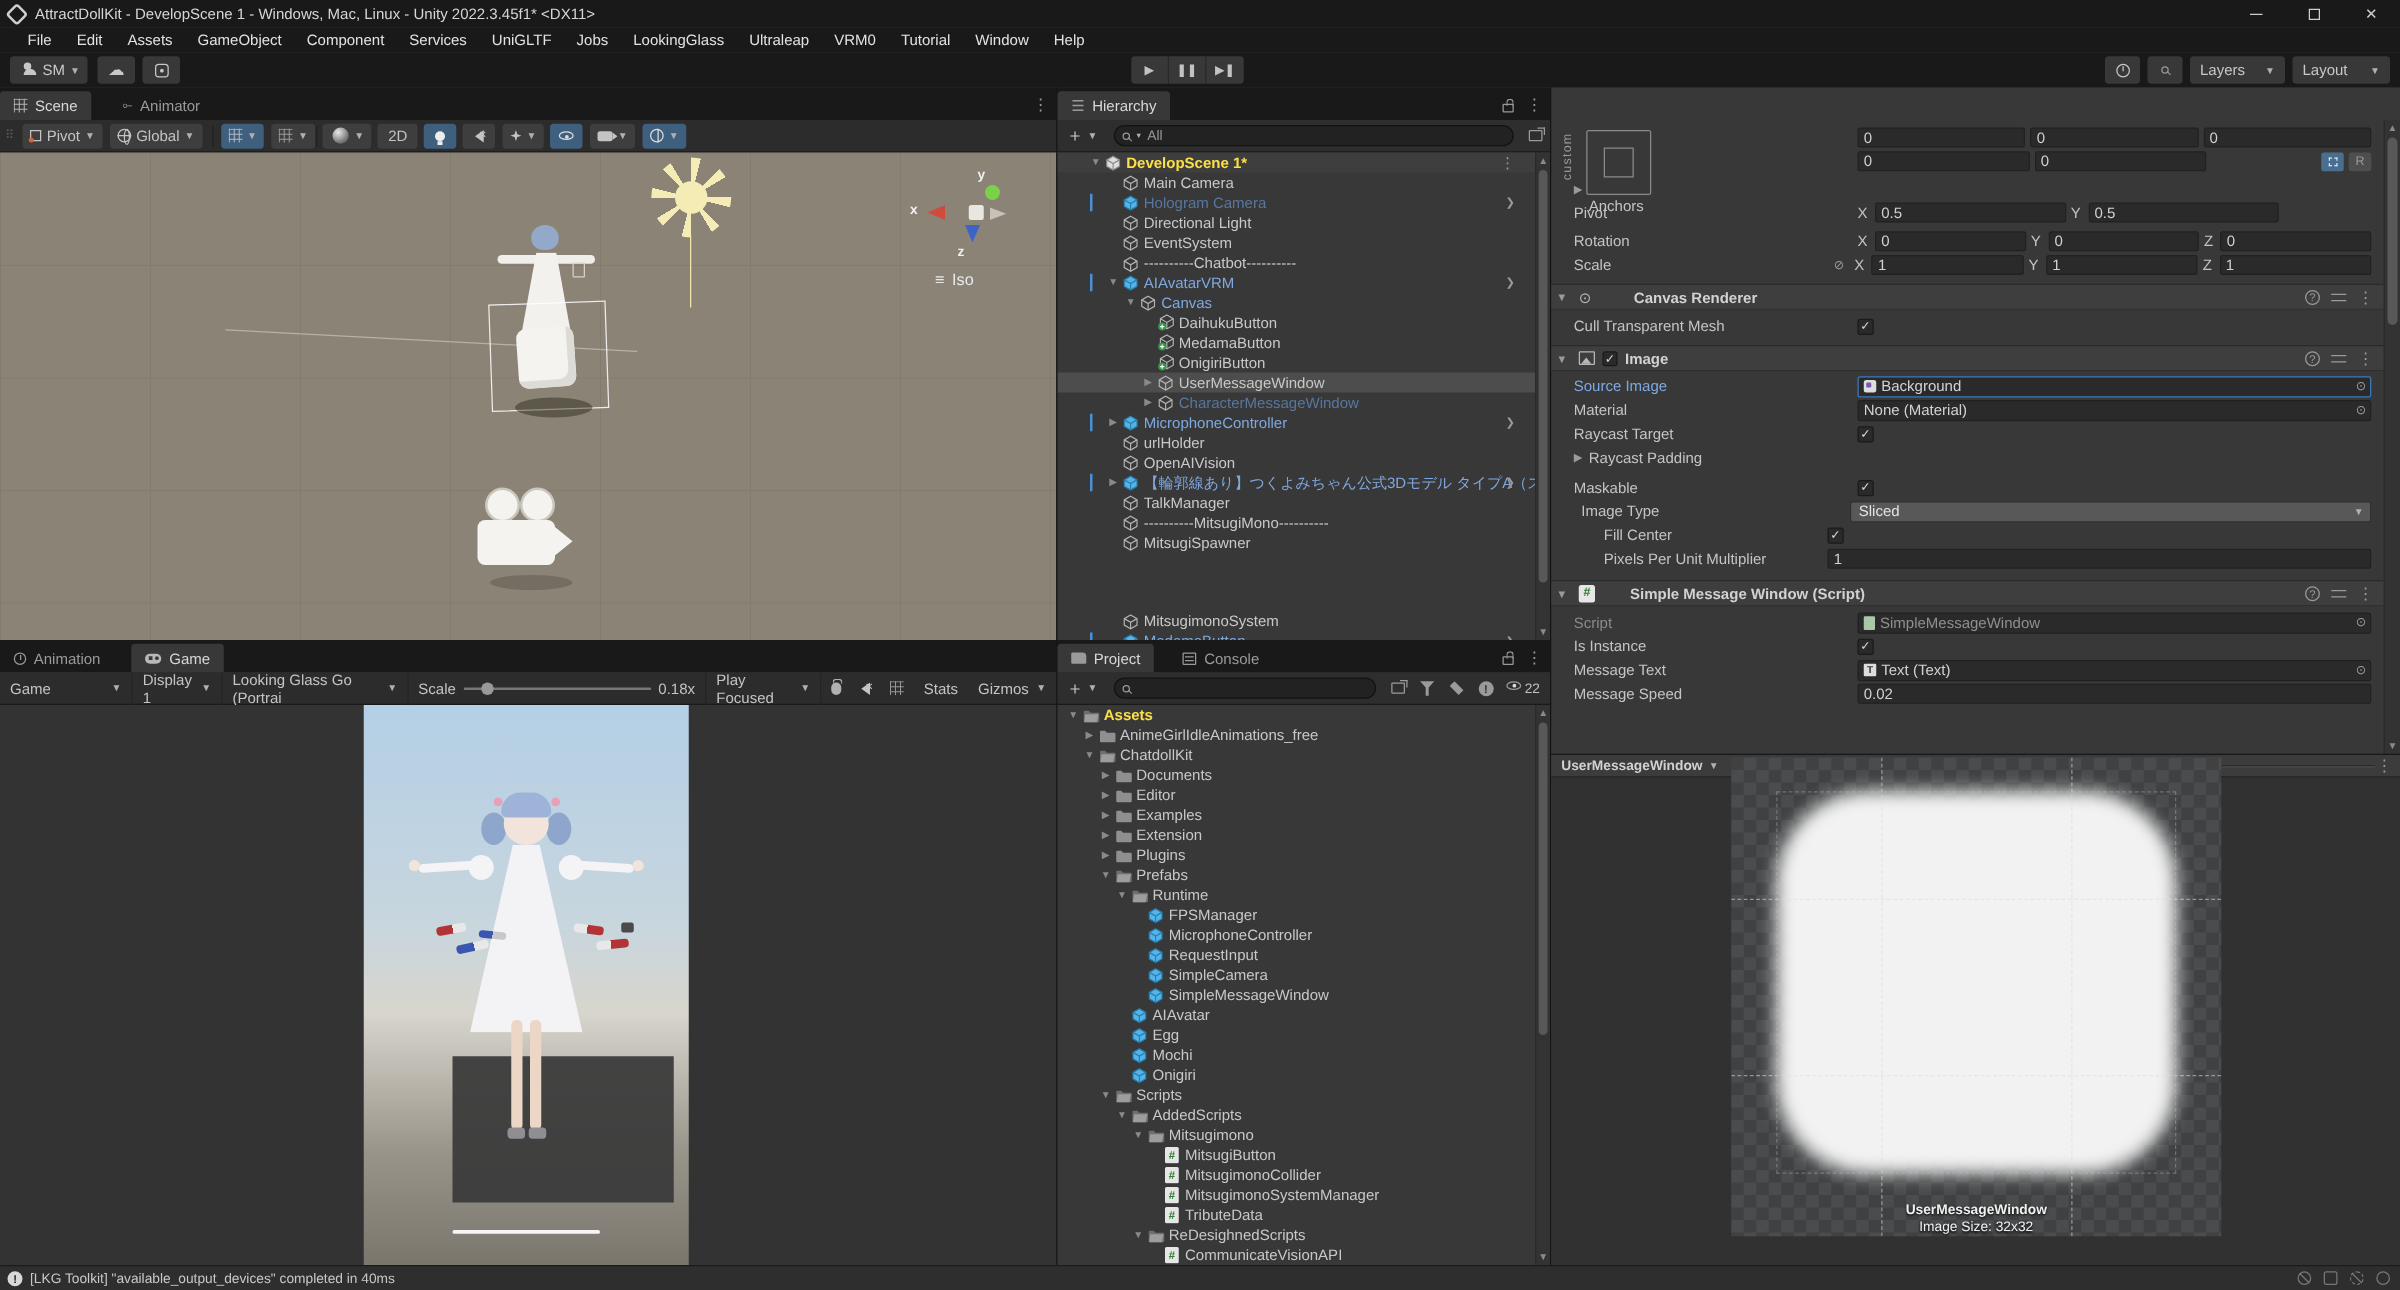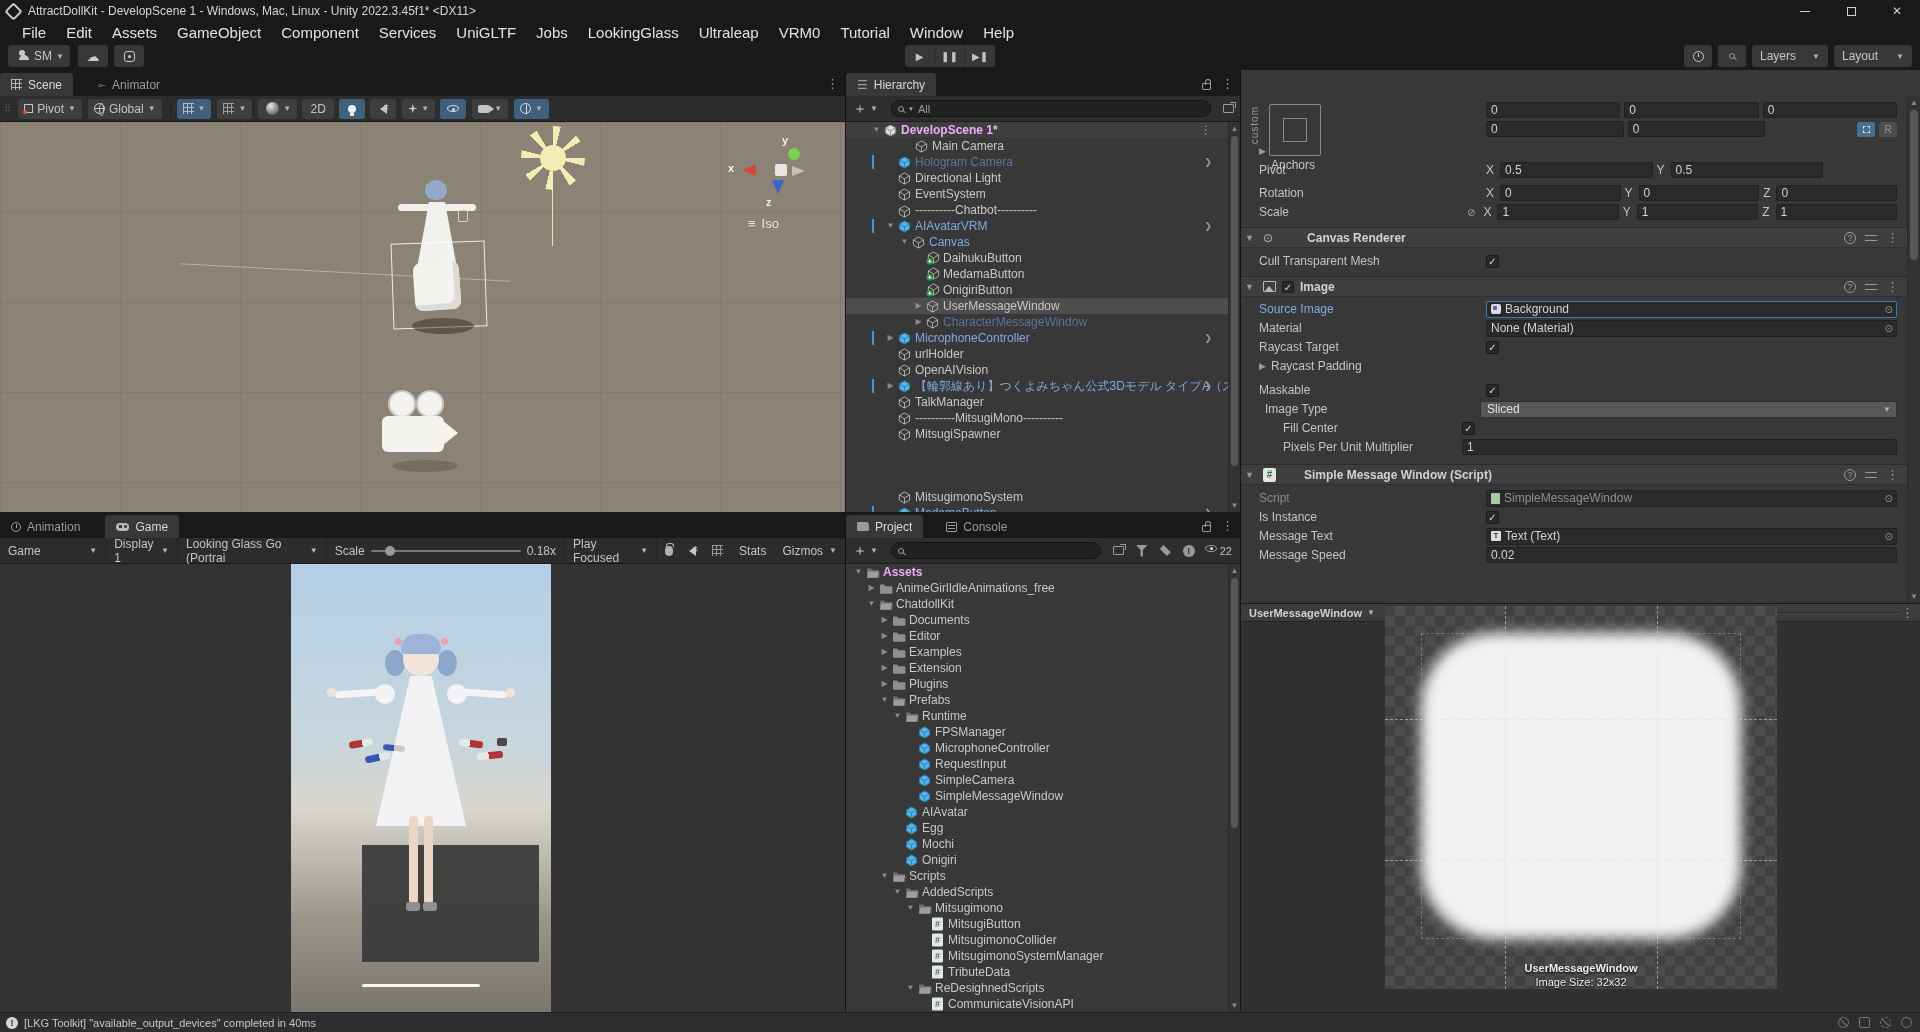--- a/index.html
+++ b/index.html
@@ -12,21 +12,21 @@
               display:flex; align-items:center; color:#d6d6d6; font-size:12px; }
   .unity-logo { width:13px; height:13px; margin:0 8px 0 7px; border:2px solid #cfcfcf; border-radius:3px;
                 transform:rotate(45deg); flex:none; }
   .win-btns { position:absolute; right:0; top:0; height:22px; display:flex; }
   .win-btn { width:46px; height:22px; display:flex; align-items:center; justify-content:center; color:#cfcfcf; font-size:12px; }
   .wb-box { width:9px; height:9px; border:1px solid #cfcfcf; }
   .wb-line { width:10px; height:1px; background:#cfcfcf; }
 
   #menubar { position:absolute; left:0; top:22px; width:1920px; height:20px; background:#191919;
              display:flex; align-items:center; padding-left:12px; gap:0; }
-  .menu-item { color:#e2e2e2; font-size:15px; padding:2px 10px; }
+  .menu-item { color:#e2e2e2; font-size:12px; padding:2px 10px; }
 
   #maintoolbar { position:absolute; left:0; top:42px; width:1920px; height:28px; background:#191919; }
   .tb-btn { position:absolute; top:3px; height:22px; background:#383838; border-radius:3px; color:#c8c8c8;
             font-size:12px; display:flex; align-items:center; justify-content:center; gap:4px; }
   .caret { font-size:8px; color:#b0b0b0; }
   .person-head { width:6px; height:6px; background:#c8c8c8; border-radius:50%; position:relative; top:-2px;}
   .person-body { width:10px; height:5px; background:#c8c8c8; border-radius:5px 5px 0 0; position:absolute; bottom:4px; left:5px;}
   .play-group { position:absolute; left:905px; top:3px; display:flex; }
   .play-btn { width:30px; height:22px; background:#383838; display:flex; align-items:center; justify-content:center;
               color:#c2c2c2; font-size:10px; border-right:1px solid #2a2a2a; }
@@ -59,21 +59,21 @@
   .sb-arrow { position:absolute; left:0; right:0; text-align:center; color:#8a8a8a; font-size:8px; }
 
   
   .tree { position:absolute; background:#383838; overflow:hidden; }
   .t-row { position:relative; height:16px; line-height:16px; font-size:12px; color:#c8c8c8;
            white-space:nowrap; display:flex; align-items:center; }
   .t-row.sel { background:#4d4d4d; }
   .t-row.scene-head { background:#3e3e3e; }
   .t-label.blue { color:#7fa8e0; }
   .t-label.dimblue { color:#56779f; }
-  .t-label.bold { font-weight:bold; color:#f0abfc; }
+  .t-label.bold { font-weight:bold; color:#fde047; }
   .expander { width:13px; flex:none; color:#8a8a8a; font-size:8px; text-align:center; }
   .tree-icon { width:15px; height:14px; flex:none; display:inline-flex; align-items:center; justify-content:center; margin-right:3px; }
   .blue-bar { position:absolute; left:26px; top:1px; width:2px; height:14px; background:#4a90d9; }
   .row-chevron { position:absolute; right:16px; color:#9a9a9a; font-size:9px; }
   .row-kebab { position:absolute; right:16px; color:#9a9a9a; font-size:12px; }
 
   
   #scene-view { position:absolute; left:0; top:122px; width:845px; height:390px; background:#8b8376; overflow:hidden; }
   #game-view { position:absolute; left:0; top:564px; width:845px; height:448px; background:#333; overflow:hidden; }
 
@@ -509,21 +509,21 @@
         <span class="expander">▼</span>
         <span class="tree-icon">
           <svg width="13" height="13" viewBox="0 0 14 14">
             <path d="M7 1 L12.5 4.2 V9.8 L7 13 L1.5 9.8 V4.2 Z" fill="#dedede" stroke="#8a8a8a"></path>
             <path d="M1.5 4.2 L7 7.4 L12.5 4.2 M7 7.4 V13" fill="none" stroke="#8a8a8a"></path>
           </svg>
         </span>
         <span class="t-label bold">DevelopScene 1*</span>
         <span class="row-kebab">⋮</span>
       </div>
-      <div class="t-row" style="padding-left: 55px;">
+      <div class="t-row" style="padding-left: 38px;">
         <span class="expander"></span>
         <span class="tree-icon">
           <svg width="13" height="13" viewBox="0 0 14 14">
             <path d="M7 1 L12.5 4.2 V9.8 L7 13 L1.5 9.8 V4.2 Z" fill="none" stroke="#b4b4b4"></path>
             <path d="M1.5 4.2 L7 7.4 L12.5 4.2 M7 7.4 V13" fill="none" stroke="#b4b4b4"></path>
           </svg>
         </span>
         <span class="t-label">Main Camera</span>
       </div>
       <div class="t-row" style="padding-left: 38px;">

